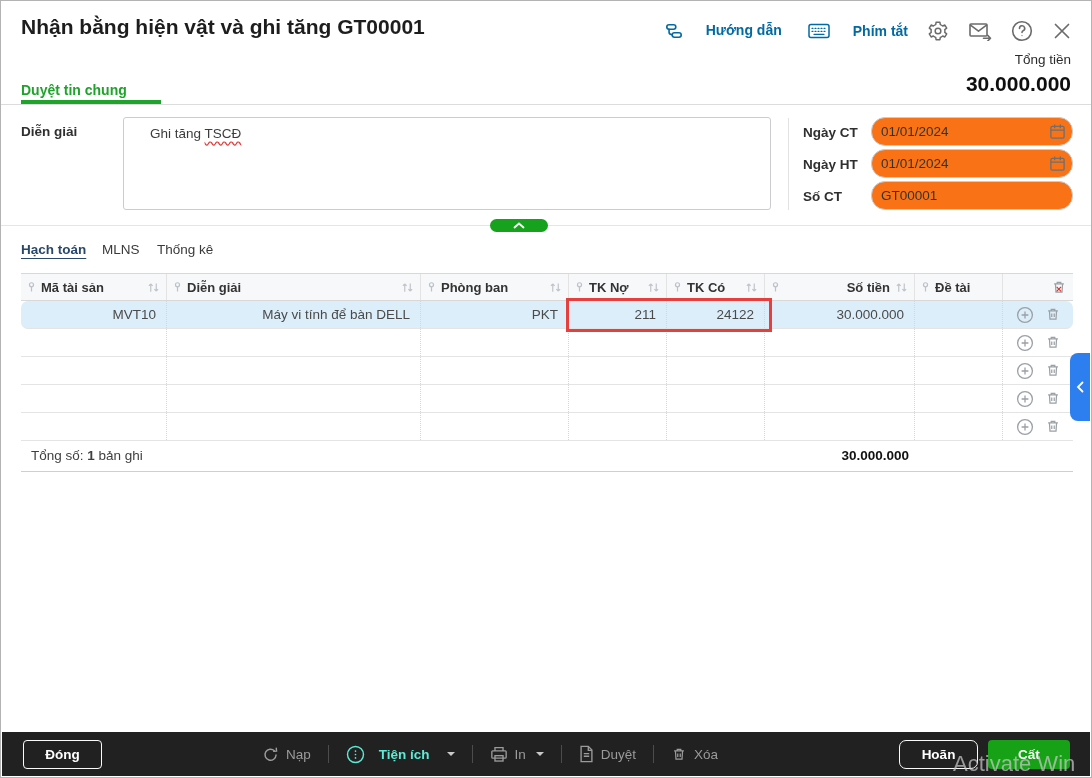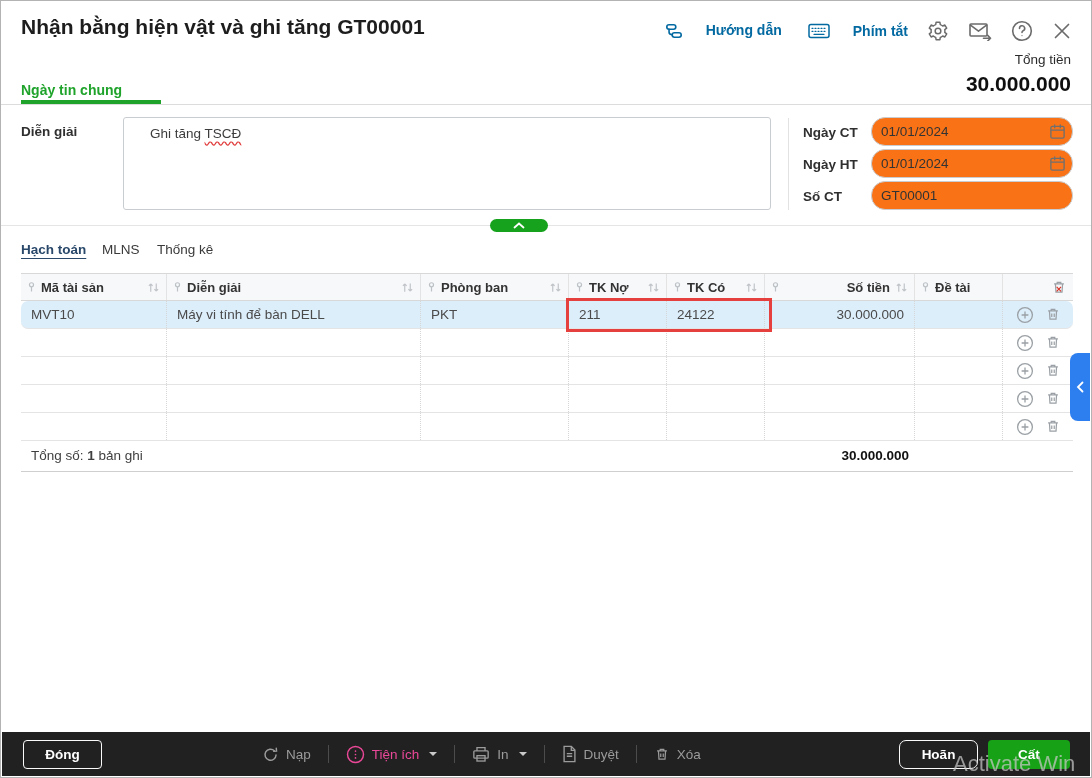--- a/index.html
+++ b/index.html
@@ -52,21 +52,21 @@
     border-left:1px solid #e1e4e8; }
   .caret { width:0; height:0; border-left:4.5px solid transparent; border-right:4.5px solid transparent;
     border-top:5px solid #8a8a8a; }
 
   
   .grid { position:absolute; left:20px; top:272px; width:1052px; font-size:13.5px; }
   .grow { display:grid; grid-template-columns:146px 254px 148px 98px 98px 150px 88px 70px; }
   .ghead { height:28px; background:#f7f8fa; border-top:1px solid #d8d8d8; border-bottom:1px solid #d8d8d8; }
   .ghead .cell { border-right:1px solid #e3e3e3; font-weight:bold; font-size:13px; color:#333; }
   .ghead .cell:last-child { border-right:none; }
-  .cell { display:flex; align-items:center; padding:0 6px; gap:5px; overflow:hidden; white-space:nowrap; }
+  .cell { display:flex; align-items:center; padding:0 6px; gap:5px; overflow:hidden; white-space:nowrap;justify-content:flex-end; }
   .brow { height:28px; border-bottom:1px solid #e4e4e4; background:#fff; }
   .brow .cell { border-right:1px dotted #d6d6d6; color:#4a4a4a; padding:0 10px; }
   .brow .cell:last-child { border-right:none; }
   .brow.selected { background:#ddeefb;border-radius:7px; }
   .num { justify-content:flex-end; }
   .pin-icon { color:#bcc1c6; flex:0 0 auto; }
   .sort-icon { color:#c0c4c8; flex:0 0 auto; }
   .grow-label { flex:1; }
   .actions-cell { justify-content:center !important; gap:11px !important; color:#9aa0a5; }
   .row-icon { cursor:pointer; color:#9aa0a5; }
@@ -86,21 +86,21 @@
 
   
   .toolbar { position:absolute; left:1px; right:1px; bottom:1px; height:44px; background:#212121; }
   .btn { height:29px; border-radius:4px; font-family:"Liberation Sans",sans-serif; font-size:13.5px;
     font-weight:bold; cursor:pointer; }
   .btn.ghost { background:transparent; border:1px solid #fafafa; color:#fff; }
   .btn-close { position:absolute; left:21px; top:8px; width:79px; }
   .tb-center { position:absolute; left:260px; top:0; height:44px; display:flex; align-items:center; }
   .tb-item { display:flex; align-items:center; gap:7px; font-size:13.5px; cursor:pointer; }
   .tb-item.muted { color:#9b9b9b; }
-  .tb-item.primary { color:#ec4899; font-weight:normal; }
+  .tb-item.primary { color:#5eead4; font-weight:bold;gap:14px; }
   .tb-divider { width:1px; height:18px; background:#4c4c4c; margin:0 17px; }
   .tb-caret { width:0; height:0; border-left:4px solid transparent; border-right:4px solid transparent;
     border-top:4.5px solid #c9c9c9; margin-left:3px; }
   .tb-right { position:absolute; right:20px; top:8px; display:flex; gap:10px; }
   .btn-postpone { width:79px;border-radius:7px; }
   .btn-save { width:82px; background:#16a116; border:none; color:#fff; }
   .watermark { position:absolute; left:952px; top:750px; font-size:22px; color:rgba(200,200,200,0.72);
     z-index:10; white-space:nowrap; }
 </style>
 </head>
@@ -149,21 +149,21 @@
     <span class="hicon">
       <svg width="20" height="20" viewBox="0 0 20 20" stroke="currentColor" stroke-width="1.7" stroke-linecap="round">
         <path d="M3.5 3.5l13 13M16.5 3.5l-13 13"></path>
       </svg>
     </span>
   </div>
 
   <div class="total-label">Tổng tiền</div>
   <div class="total-value">30.000.000</div>
 
-  <div class="main-tab">Ngày tin chung</div>
+  <div class="main-tab">Duyệt tin chung</div>
   <div class="main-tab-underline"></div>
   <div class="hline1"></div>
 
   <div class="f-label" style="left:20px; top:123px;">Diễn giải</div>
   <div class="desc-box">
     <span>Ghi tăng </span><span class="misspell">TSCĐ</span>
   </div>
   <div class="vdiv"></div>
 
   <div class="f-label" style="left:802px; top:124px;">Ngày CT</div>

